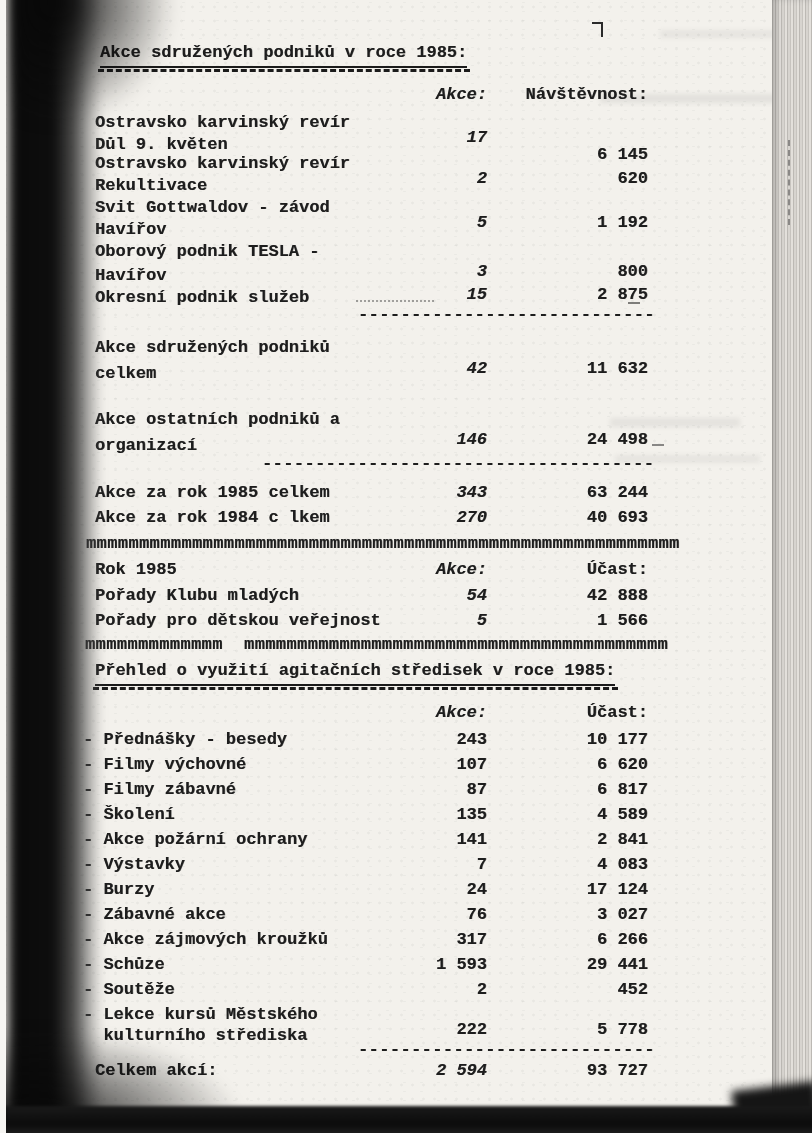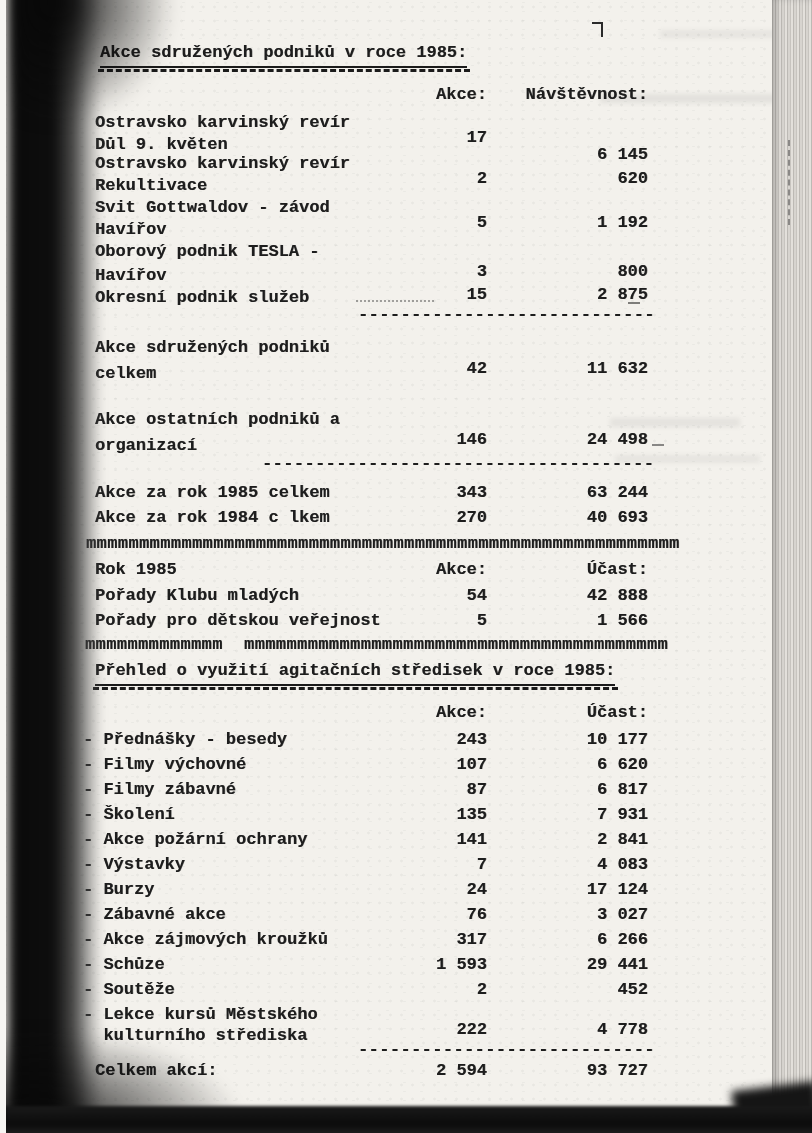--- a/index.html
+++ b/index.html
@@ -15,21 +15,21 @@
     font-weight:700;color:#1d1d1d;font-size:17px;line-height:21px;
   }
   .doc{position:absolute;inset:0;z-index:2;
        text-shadow:0.4px 0.3px 0.6px rgba(25,25,25,.55);}
   .doc span,.doc h1,.doc .sep{position:absolute;white-space:pre;margin:0;}
   .title{font-size:17px;font-weight:700;display:inline-block;
          border-bottom:2px solid #1b1b1b;padding-bottom:3px;}
   .title::after{content:"";position:absolute;left:-2px;right:-3px;bottom:-6px;
                 border-top:3px dashed #1b1b1b;}
   .lab{left:95px;}
-  .a{left:360px;width:127px;text-align:right;}
+  .a{left:360px;width:127px;text-align:right;font-style:italic;}
   .n{left:500px;width:148px;text-align:right;}
   .sep{letter-spacing:.4px;}
   
   .s3rows{position:absolute;left:83px;top:729px;width:570px;z-index:2;
           text-shadow:0.4px 0.3px 0.6px rgba(25,25,25,.55);}
   .s3row{position:relative;height:25px;}
   .s3row:last-child{height:46px;}
   .s3l{position:absolute;left:0;top:0;white-space:pre;}
   .s3l2{position:absolute;left:0;top:21px;white-space:pre;}
   .a3{position:absolute;left:277px;top:0;width:127px;text-align:right;}
@@ -172,21 +172,21 @@
       <div class="s3row">
         <span class="s3l">- Filmy zábavné</span>
         <span class="s3l2"></span>
         <span class="a3">87</span>
         <span class="n3">6 817</span>
       </div>
       <div class="s3row">
         <span class="s3l">- Školení</span>
         <span class="s3l2"></span>
         <span class="a3">135</span>
-        <span class="n3">7 931</span>
+        <span class="n3">4 589</span>
       </div>
       <div class="s3row">
         <span class="s3l">- Akce požární ochrany</span>
         <span class="s3l2"></span>
         <span class="a3">141</span>
         <span class="n3">2 841</span>
       </div>
       <div class="s3row">
         <span class="s3l">- Výstavky</span>
         <span class="s3l2"></span>
@@ -220,21 +220,21 @@
       <div class="s3row">
         <span class="s3l">- Soutěže</span>
         <span class="s3l2"></span>
         <span class="a3">2</span>
         <span class="n3">452</span>
       </div>
       <div class="s3row">
         <span class="s3l">- Lekce kursů Městského</span>
         <span class="s3l2">  kulturního střediska</span>
         <span class="a3">222</span>
-        <span class="n3">4 778</span>
+        <span class="n3">5 778</span>
       </div>
     </div>
 
   <div class="smudge sm1"></div>
   <div class="smudge sm2"></div>
   <div class="smudge sm3"></div>
   <div class="smudge sm4"></div>
   <div class="scratch sc1"></div>
   <div class="scratch sc2"></div>
   <div class="scratch sc3"></div>

